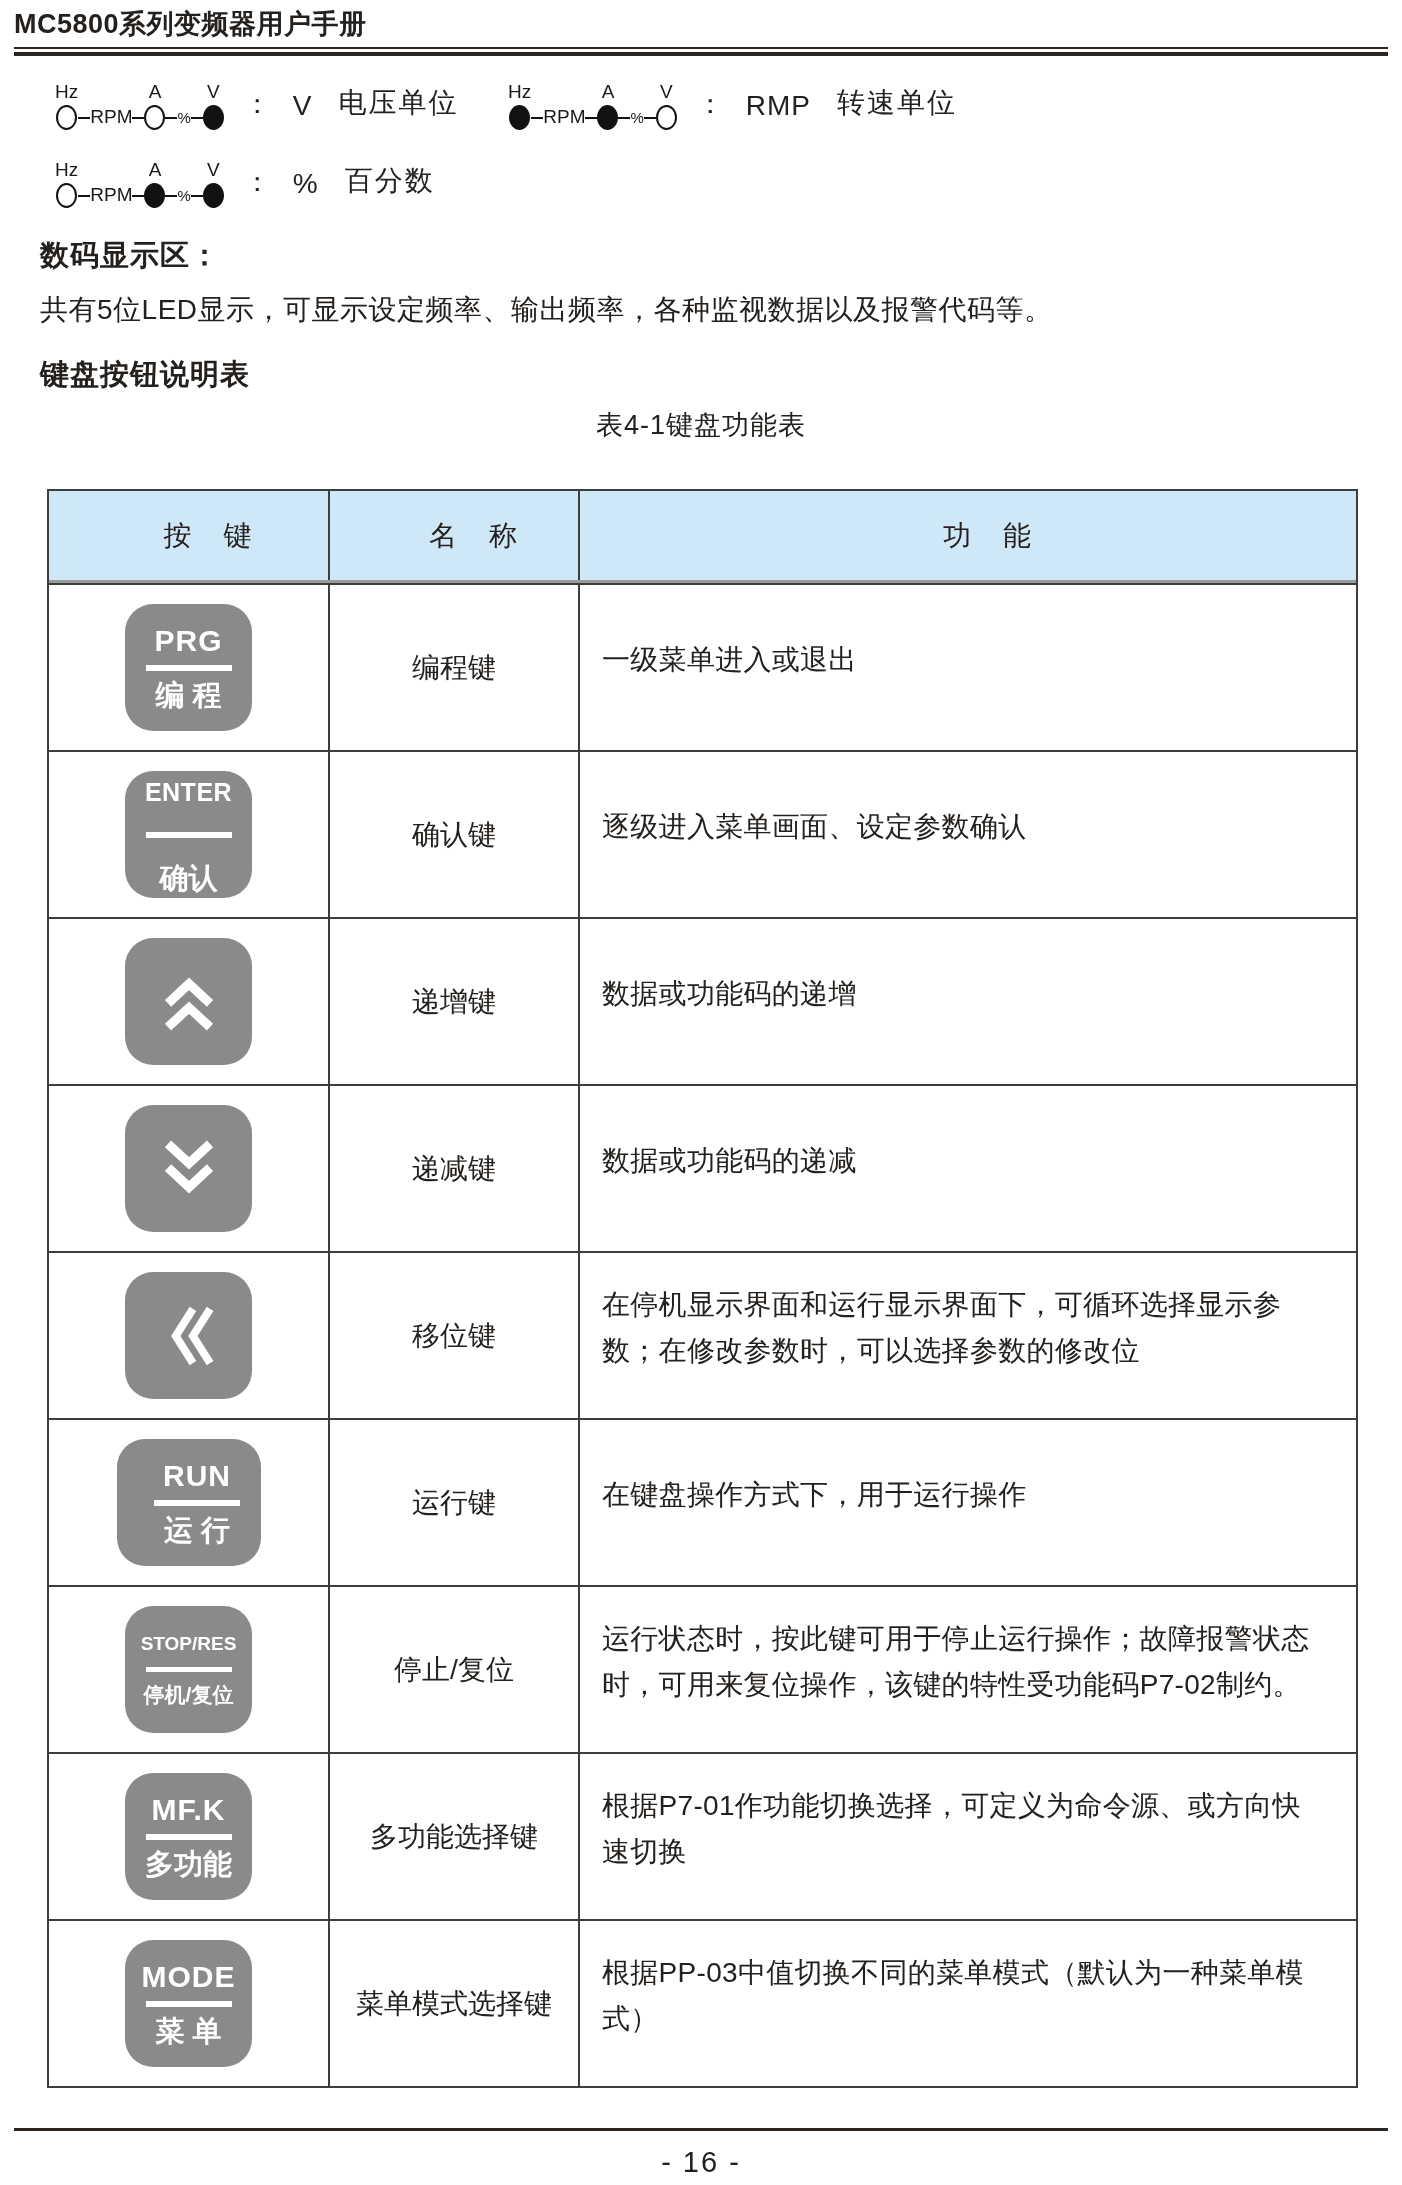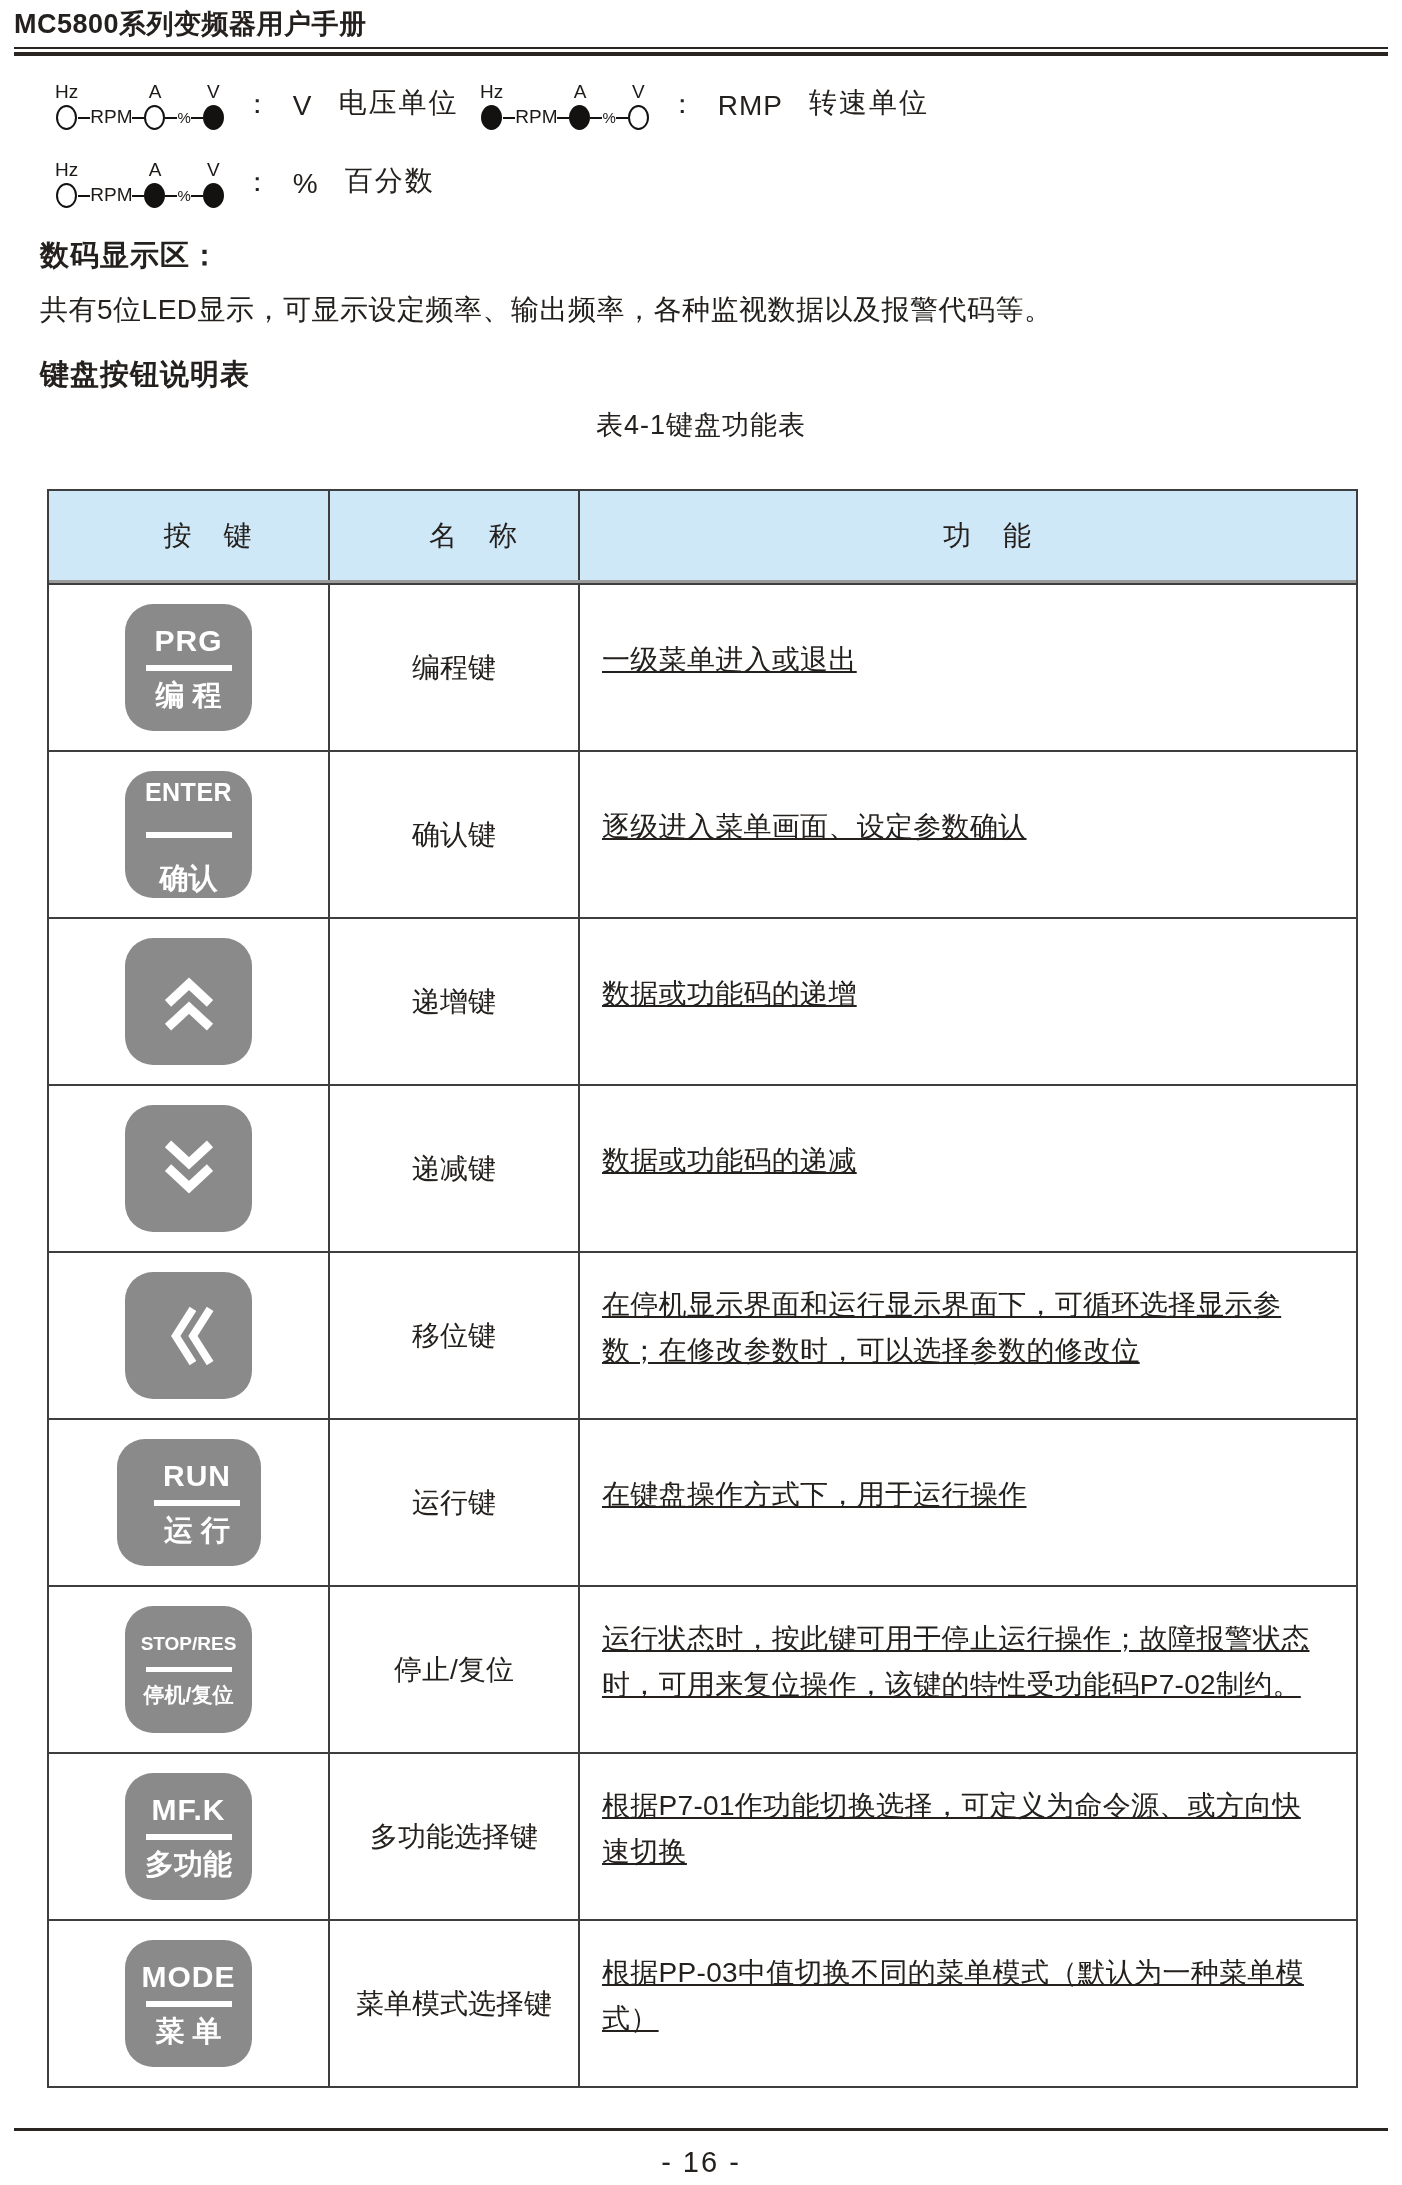--- a/index.html
+++ b/index.html
@@ -4,21 +4,21 @@
 <style>
   html,body{margin:0;padding:0;}
   body{
     width:1402px;height:2185px;position:relative;background:#ffffff;
     color:#24201d;font-family:"Liberation Sans",sans-serif;overflow:hidden;
   }
   .page-title{margin:6px 0 0 14px;font-size:27px;font-weight:600;letter-spacing:.5px;}
   .top-rule{margin:5px 14px 0 14px;height:3px;border-top:2px solid #2b2522;border-bottom:4px solid #2b2522;}
 
   
-  .led-row{display:flex;padding-left:55px;}
+  .led-row{display:flex;padding-left:55px;gap:28px;}
   .led-row.r1{margin-top:26px;}
   .led-row.r2{margin-top:30px;}
   .led-group{display:flex;align-items:flex-end;}
   .led-group.first{width:425px;}
   .led-chain{display:flex;align-items:flex-end;}
   .led-unit{display:flex;flex-direction:column;align-items:center;}
   .led-label{font-size:19px;line-height:20px;margin-bottom:3px;color:#1c1917;}
   .led-circle{width:21px;height:25px;border:2.5px solid #141210;border-radius:50%;box-sizing:border-box;background:#fff;}
   .led-circle.on{background:#141210;}
   .led-seg{width:12px;height:2.5px;background:#141210;margin-bottom:11px;}
@@ -34,21 +34,21 @@
   .caption{margin-top:12px;text-align:center;font-size:27px;letter-spacing:1px;}
 
   
   .ktable{margin:46px 44px 0 47px;border:2px solid #3e3e3e;}
   .trow{display:grid;grid-template-columns:281px 250px 1fr;min-height:165px;border-top:2px solid #3e3e3e;}
   .trow.head{min-height:89px;border-top:none;background:#cfe8f8;border-bottom:3px solid #9b9b9b;}
   .tcell{display:flex;align-items:center;justify-content:center;box-sizing:border-box;}
   .tcell.c1,.tcell.c2{border-right:2px solid #3e3e3e;}
   .head .tcell{font-size:28px;letter-spacing:2px;padding-left:40px;}
   .name-cell{font-size:28px;text-align:center;}
-  .func-cell{justify-content:flex-start;text-align:left;padding:16px 34px 32px 22px;font-size:28px;line-height:46px;letter-spacing:.3px;text-decoration:underline;}
+  .func-cell{justify-content:flex-start;text-align:left;padding:16px 34px 32px 22px;font-size:28px;line-height:46px;letter-spacing:.3px;}
 
   .key-button{width:127px;height:127px;border-radius:28px;background:#8a8a8a;display:flex;flex-direction:column;align-items:center;justify-content:center;color:#fff;}
   .key-top{font-size:30px;font-weight:700;letter-spacing:1px;line-height:32px;}
   .key-top.mid{font-size:25px;letter-spacing:.5px;}
   .key-top.small{font-size:19px;letter-spacing:0;}
   .key-divider{width:86px;height:6px;background:#fff;margin:8px 0;}
   .key-divider.small{height:5px;margin:7px 0;}
   .key-bottom{font-size:29px;font-weight:700;line-height:32px;}
   .key-bottom.small{font-size:21px;}
   .key-icon svg{display:block;}

